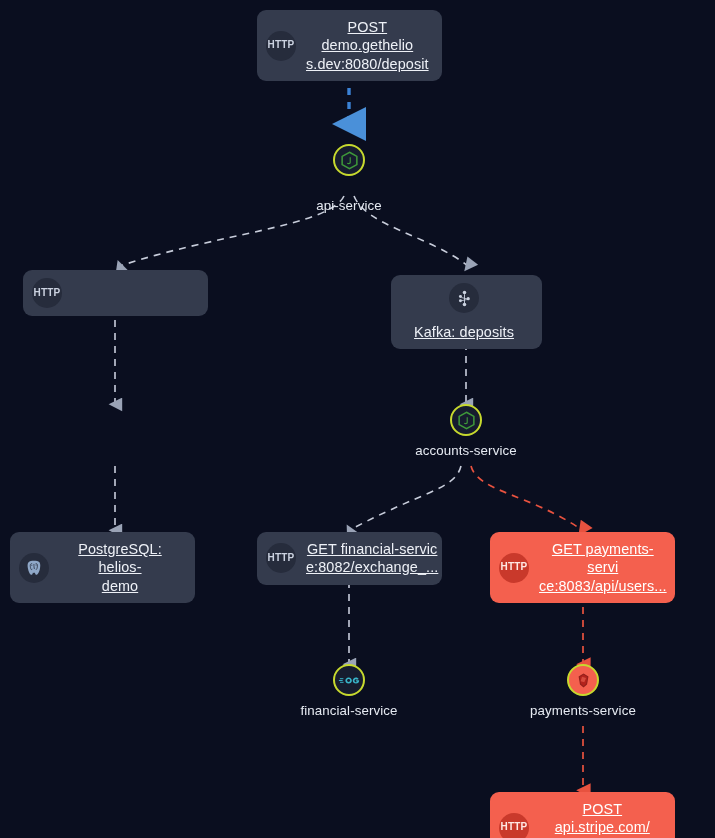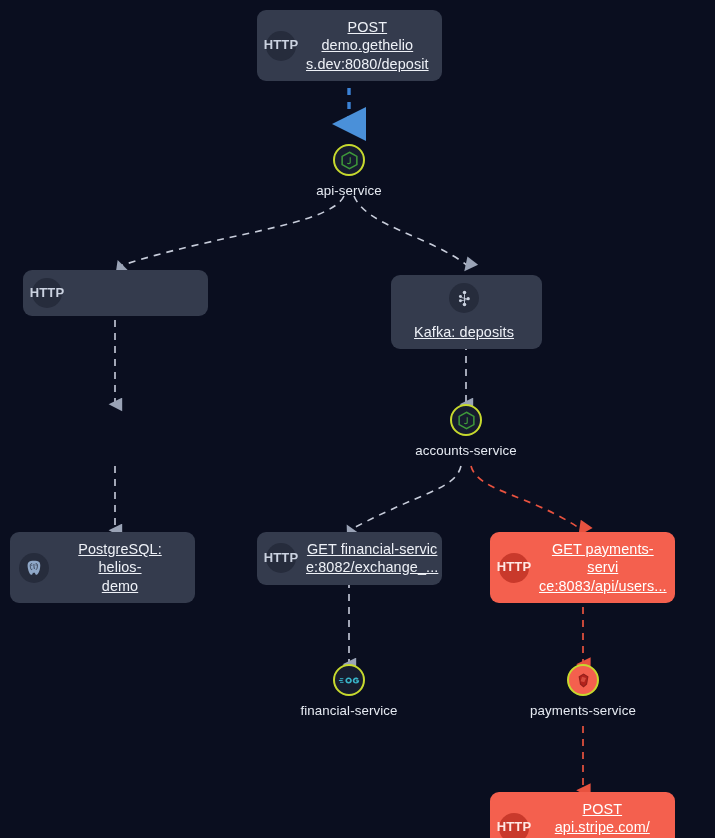--- a/index.html
+++ b/index.html
@@ -26,21 +26,21 @@
     line-height:1.28;
     letter-spacing:.1px;
     z-index:3;
   }
   .op-node.err{background:#f4604e;color:#ffffff;}
   .op-badge{
     flex:0 0 auto;
     width:30px;height:30px;border-radius:50%;
     background:#262c3c;
     display:flex;align-items:center;justify-content:center;
-    font-size:13px;font-weight:bold;letter-spacing:.2px;
+    font-size:10px;font-weight:bold;letter-spacing:.2px;
     color:#cbd2e0;
   }
   .op-node.err .op-badge{background:#c9392b;color:#ffe7e3;}
   .op-badge svg{display:block;}
   .op-label{flex:1 1 auto;text-align:center;white-space:pre-line;text-decoration:underline;}
 
   
   .svc-node{position:absolute;z-index:3;display:flex;flex-direction:column;align-items:center;}
   .svc-ring{
     width:32px;height:32px;border-radius:50%;
@@ -169,21 +169,21 @@
     <span class="op-label">GET payments-servi
 ce:8083/api/users...</span>
   </div>
 
   <div class="op-node err" style="left:490px;top:792px;width:185px;">
     <span class="op-badge">HTTP</span>
     <span class="op-label">POST api.stripe.com/
 v1/payment_intents</span>
   </div>
 
-  <div class="svc-node" style="left:289px;top:144px;width:120px;">
+  <div class="svc-node" style="left:289px;top:144px;width:120px;gap:15px;">
     <div class="svc-ring">
       <span>
         <svg width="19" height="19" viewBox="0 0 24 24">
           <path d="M12 1.6 21.3 6.8 v10.4 L12 22.4 2.7 17.2 V6.8 z" fill="none" stroke="#3f9a3a" stroke-width="1.9"></path>
           <path d="M13.6 8.0 v6.6 c0 1.3-1 2.1-2.4 2.1-1.1 0-2-.4-2.6-1.2l1.1-.8c.3.4.8.6 1.4.6.7 0 1.1-.35 1.1-1.05V8.0z" fill="#3f9a3a"></path>
         </svg>
       </span>
     </div>
     <div class="svc-label">api-service</div>
   </div>

